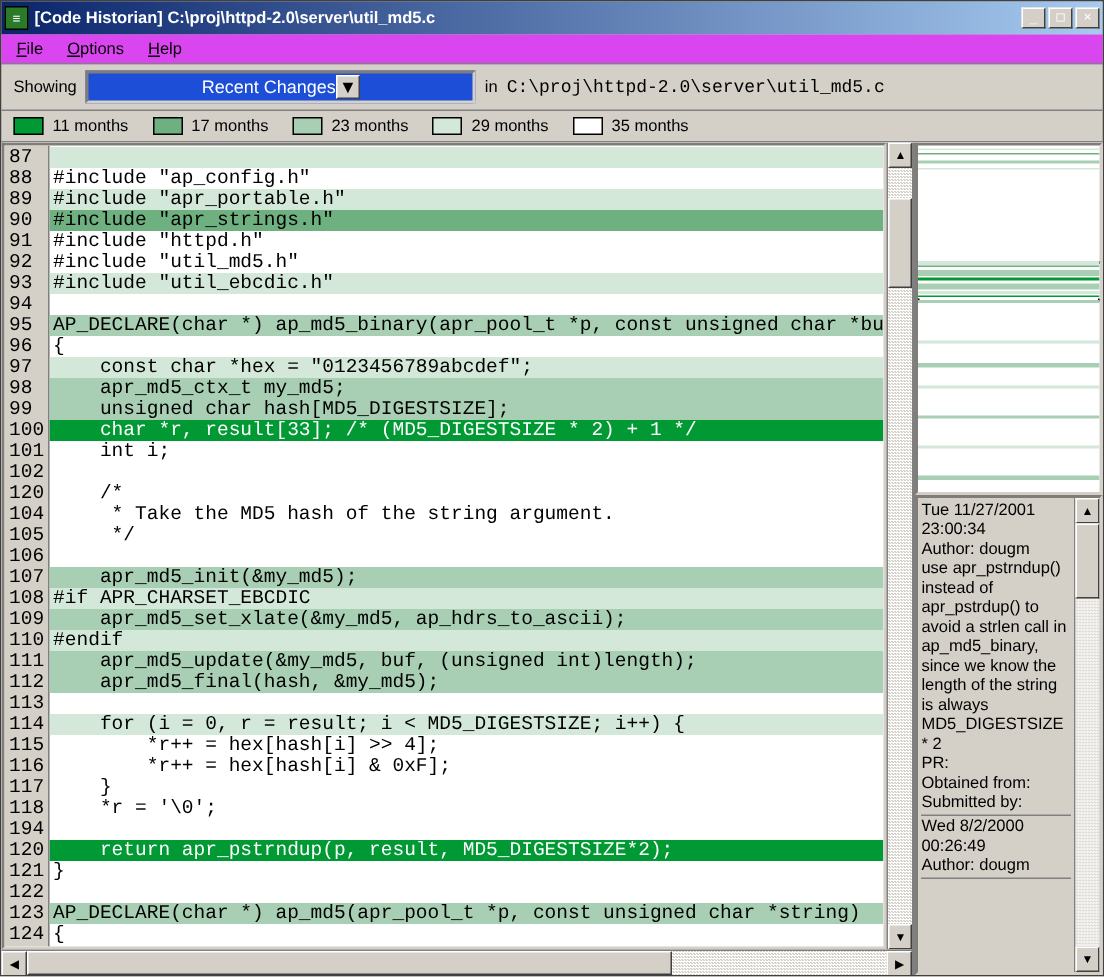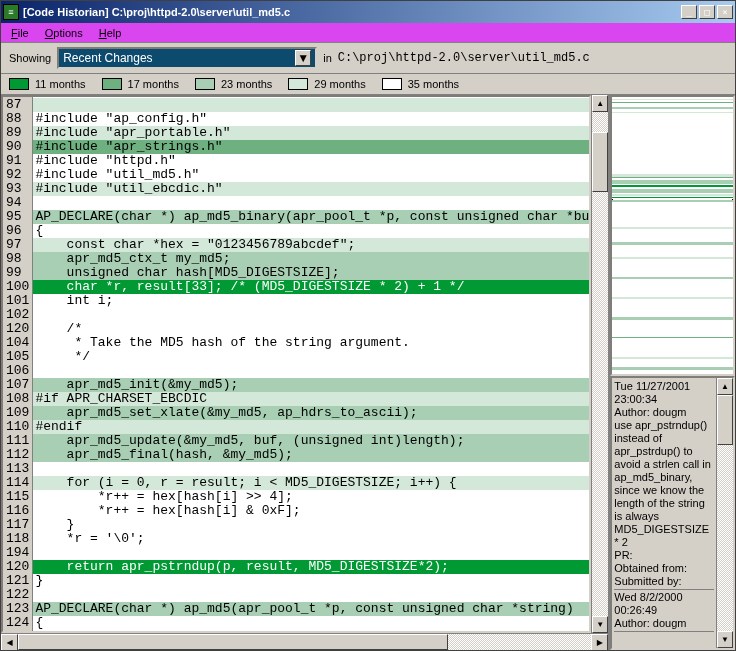--- a/index.html
+++ b/index.html
@@ -8,21 +8,21 @@
 .titlebar { background: linear-gradient(to right, #0a246a, #a6caf0); height: 22px; display: flex; align-items: center; padding: 0 2px; color: white; }
 .titlebar-icon { width: 16px; height: 16px; background: #2a7a2a; border: 1px solid #000; margin-right: 4px; display: flex; align-items: center; justify-content: center; font-size: 9px; color: #fff; }
 .titlebar-text { flex: 1; font-weight: bold; font-size: 11px; }
 .window-controls { display: flex; gap: 2px; }
 .win-btn { width: 16px; height: 14px; background: #d4d0c8; border: 1px solid; border-color: #fff #404040 #404040 #fff; display: flex; align-items: center; justify-content: center; font-size: 9px; font-family: monospace; cursor: pointer; }
 .menubar { background: #d946ef; height: 20px; display: flex; align-items: center; padding: 0 2px; border-bottom: 1px solid #808080; }
 .menu-item { padding: 2px 8px; cursor: pointer; }
 .menu-item .ul { text-decoration: underline; }
 .toolbar { background: #d4d0c8; padding: 4px 8px; display: flex; align-items: center; gap: 6px; font-family: "Courier New", monospace; font-size: 12px; border-bottom: 1px solid #808080; }
 .toolbar span.label { font-family: Tahoma, sans-serif; font-size: 11px; }
-.dropdown { background: #0c4a6e; color: white; border: 2px inset #d4d0c8; padding: 1px 4px; width: 260px; display: flex; justify-content: space-between; align-items: center; font-family: "MS Sans Serif", sans-serif; font-size: 12px; }
+.dropdown { background: #1d4ed8; color: white; border: 2px inset #d4d0c8; padding: 1px 4px; width: 260px; display: flex; justify-content: center; align-items: center; font-family: "MS Sans Serif", sans-serif; font-size: 12px; }
 .dropdown-btn { width: 16px; height: 16px; background: #d4d0c8; border: 1px solid; border-color: #fff #404040 #404040 #fff; display: flex; align-items: center; justify-content: center; color: black; }
 .path-text { font-family: "Courier New", monospace; font-size: 12px; }
 .legend { background: #d4d0c8; padding: 4px 8px; display: flex; align-items: center; gap: 4px; border-bottom: 1px solid #808080; font-size: 11px; }
 .swatch { width: 20px; height: 12px; border: 1px solid #000; margin-right: 2px; }
 .legend-label { margin-right: 12px; }
 .content { flex: 1; display: flex; background: #fff; overflow: hidden; }
 .code-area { display: flex; flex: 1; border: 2px inset #d4d0c8; overflow: hidden; }
 .gutter { background: #d4d0c8; border-right: 1px solid #808080; text-align: left; font-family: "Courier New", monospace; font-size: 13px; line-height: 14px; color: #000; padding: 1px 3px 0 3px; }
 .code { flex: 1; font-family: "Courier New", monospace; font-size: 13px; line-height: 14px; white-space: pre; overflow: hidden; padding-top: 1px; }
 .line { height: 14px; padding-left: 2px; }
@@ -31,21 +31,21 @@
 .scroll-track { flex: 1; background: repeating-conic-gradient(#d4d0c8 0 25%, #fff 0 50%) 0 0/2px 2px; position: relative; }
 .scroll-thumb { position: absolute; top: 20px; left: 0; right: 0; height: 60px; background: #d4d0c8; border: 1px solid; border-color: #fff #404040 #404040 #fff; }
 .hscroll { height: 17px; background: #d4d0c8; display: flex; border-top: 1px solid #808080; }
 .hscroll-track { flex: 1; background: repeating-conic-gradient(#d4d0c8 0 25%, #fff 0 50%) 0 0/2px 2px; position: relative; }
 .hscroll-thumb { position: absolute; left: 0; top: 0; bottom: 0; width: 430px; background: #d4d0c8; border: 1px solid; border-color: #fff #404040 #404040 #fff; }
 .right-panel { width: 151px; display: flex; flex-direction: column; border-left: 2px solid #808080; }
 .minimap { flex: 1; background: #fff; border: 2px inset #d4d0c8; position: relative; overflow: hidden; }
 .mm-line { position: absolute; left: 0; right: 0; }
 .bracket { position: absolute; left: -4px; top: 77px; height: 27px; width: 5px; border: 2px solid #000; border-right: none; }
 .bracket2 { position: absolute; right: -4px; top: 77px; height: 27px; width: 5px; border: 2px solid #000; border-left: none; }
-.history-panel { height: 274px; background: #d4d0c8; border: 2px inset #d4d0c8; overflow: hidden; display: flex; }
+.history-panel { height: 320px; background: #d4d0c8; border: 2px inset #d4d0c8; overflow: hidden; display: flex; }
 .history-content { flex: 1; padding: 2px; font-size: 11px; line-height: 13px; overflow: hidden; }
 .history-entry { border-bottom: 1px solid #808080; padding-bottom: 1px; margin-bottom: 1px; }
 .left-col { display: flex; flex-direction: column; flex: 1; }
 .code-row { display: flex; flex: 1; overflow: hidden; }
 </style>
 </head>
 <body>
 
 <div class="window">
 

